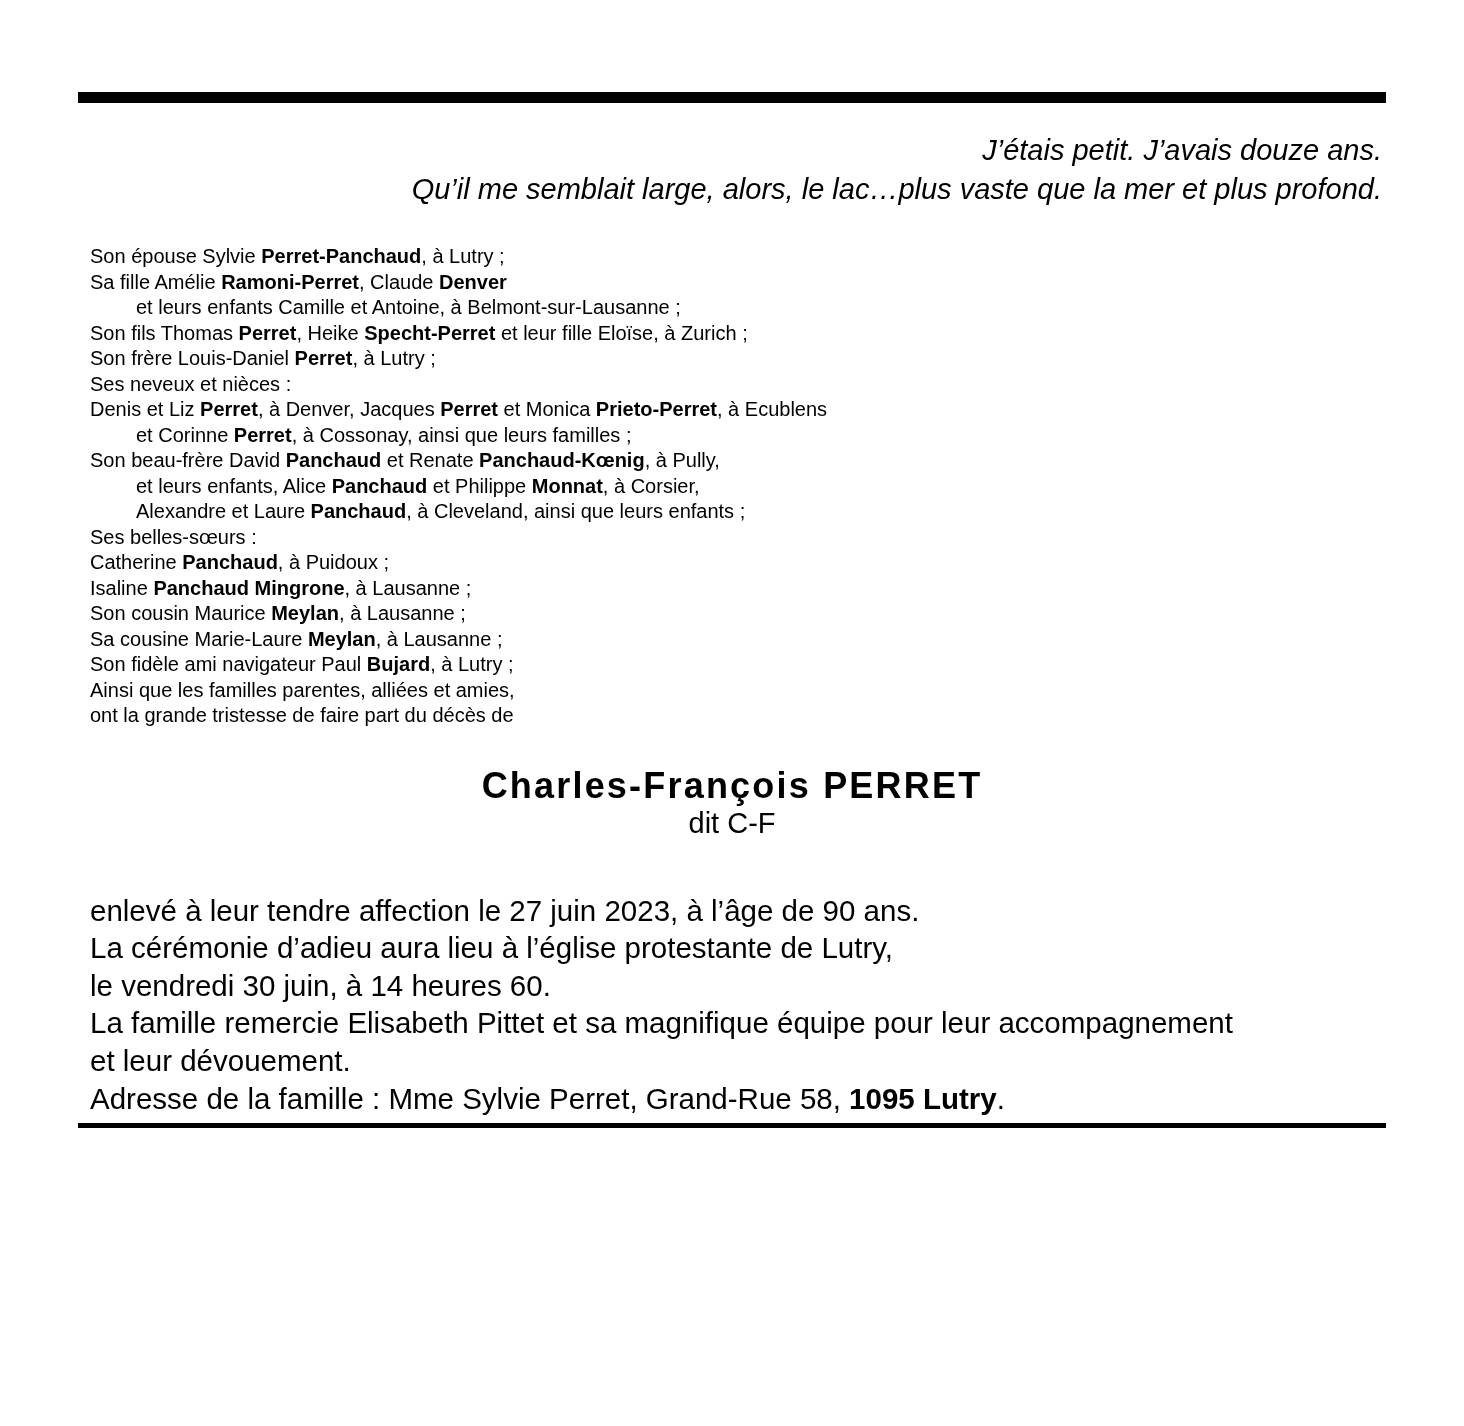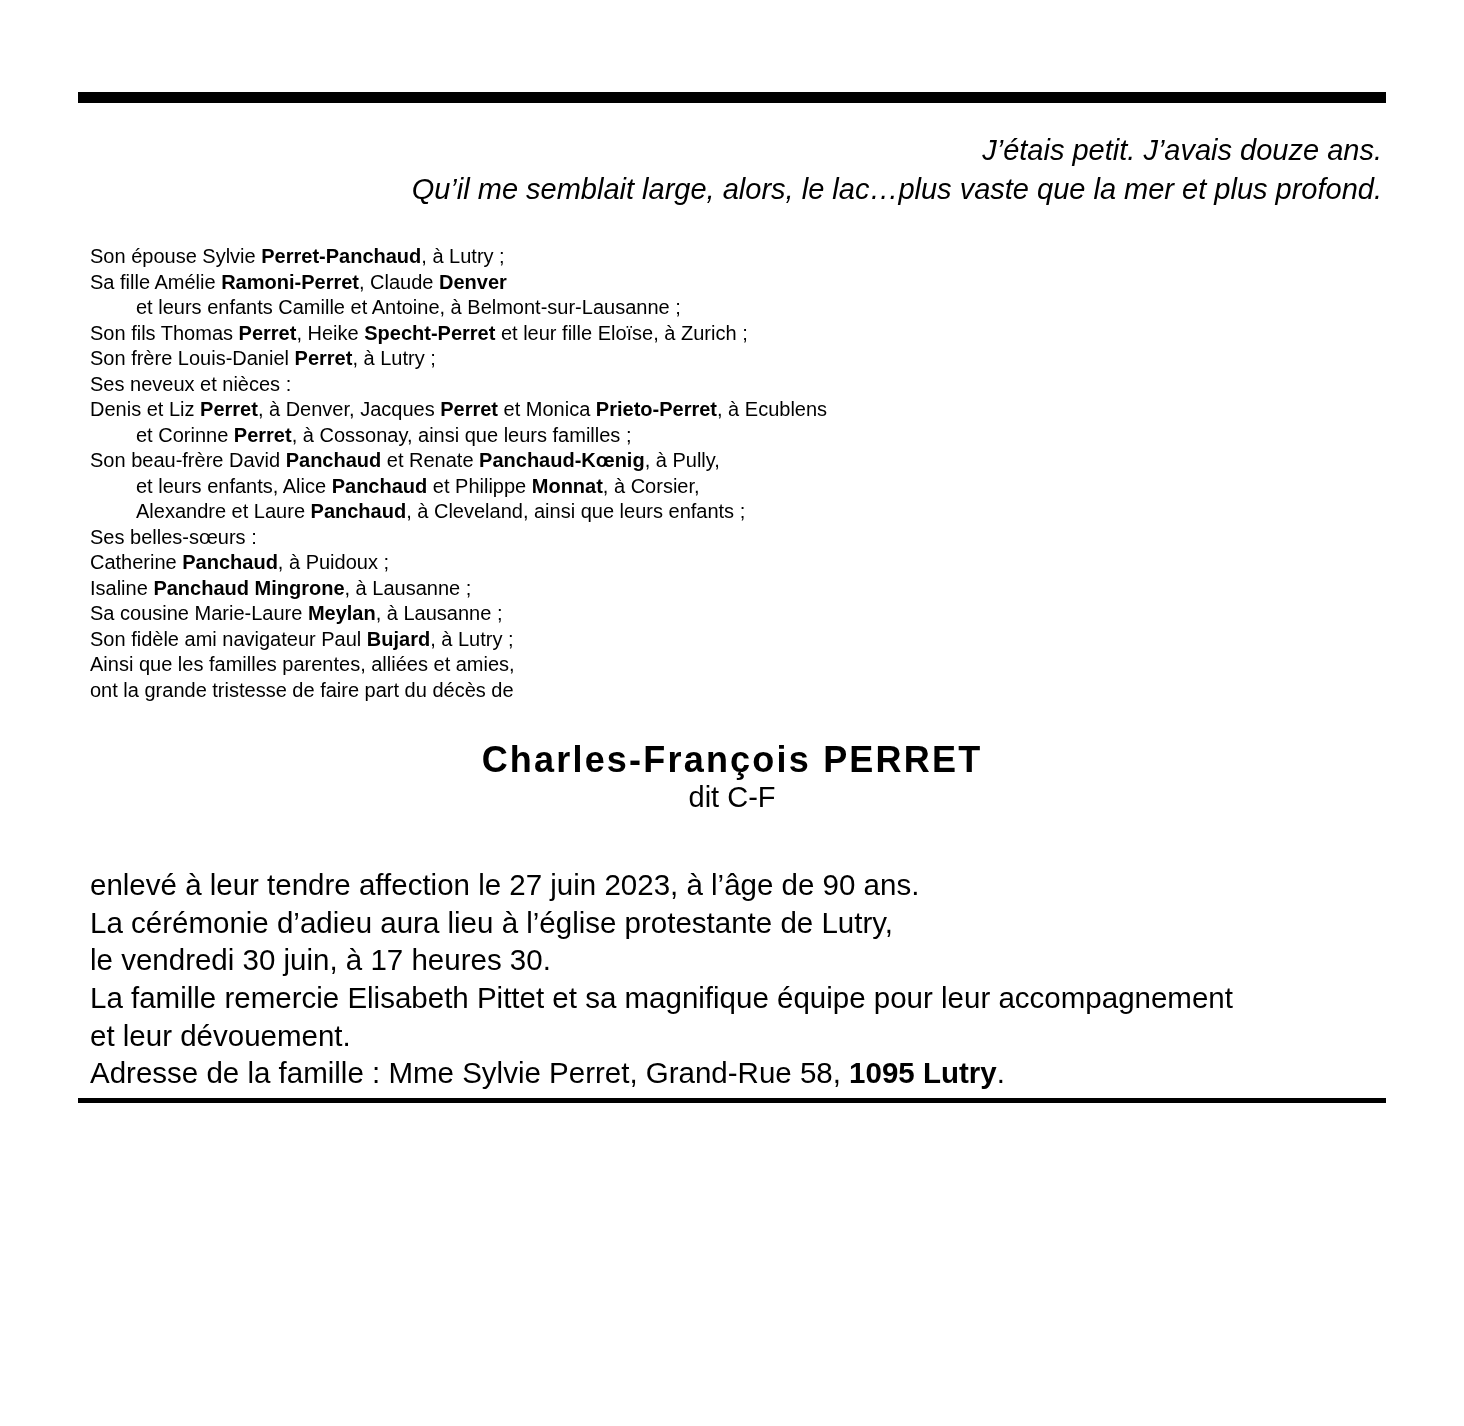--- a/index.html
+++ b/index.html
@@ -103,35 +103,36 @@
       <div class="ln"><span>Son frère Louis-Daniel </span><b>Perret</b><span>, à Lutry ;</span></div>
       <div class="ln"><span>Ses neveux et nièces :</span></div>
       <div class="ln"><span>Denis et Liz </span><b>Perret</b><span>, à Denver, Jacques </span><b>Perret</b><span> et Monica </span><b>Prieto-Perret</b><span>, à Ecublens</span></div>
       <div class="ln ind"><span>et Corinne </span><b>Perret</b><span>, à Cossonay, ainsi que leurs familles ;</span></div>
       <div class="ln"><span>Son beau-frère David </span><b>Panchaud</b><span> et Renate </span><b>Panchaud-Kœnig</b><span>, à Pully,</span></div>
       <div class="ln ind"><span>et leurs enfants, Alice </span><b>Panchaud</b><span> et Philippe </span><b>Monnat</b><span>, à Corsier,</span></div>
       <div class="ln ind"><span>Alexandre et Laure </span><b>Panchaud</b><span>, à Cleveland, ainsi que leurs enfants ;</span></div>
       <div class="ln"><span>Ses belles-sœurs :</span></div>
       <div class="ln"><span>Catherine </span><b>Panchaud</b><span>, à Puidoux ;</span></div>
       <div class="ln"><span>Isaline </span><b>Panchaud Mingrone</b><span>, à Lausanne ;</span></div>
+      <div class="ln"><span>Son cousin Maurice </span><b>Meylan</b><span>, à Lausanne ;</span></div>
       <div class="ln"><span>Sa cousine Marie-Laure </span><b>Meylan</b><span>, à Lausanne ;</span></div>
       <div class="ln"><span>Son fidèle ami navigateur Paul </span><b>Bujard</b><span>, à Lutry ;</span></div>
       <div class="ln"><span>Ainsi que les familles parentes, alliées et amies,</span></div>
       <div class="ln"><span>ont la grande tristesse de faire part du décès de</span></div>
     </div>
 
   <div class="deceased">
     <div class="name">Charles-François PERRET</div>
     <div class="alias">dit C-F</div>
   </div>
 
   <div class="details" id="details-block">
       <div class="ln"><span>enlevé à leur tendre affection le 27 juin 2023, à l’âge de 90 ans.</span></div>
       <div class="ln"><span>La cérémonie d’adieu aura lieu à l’église protestante de Lutry,</span></div>
-      <div class="ln"><span>le vendredi 30 juin, à 17 heures 30.</span></div>
+      <div class="ln"><span>le vendredi 30 juin, à 14 heures 60.</span></div>
       <div class="ln"><span>La famille remercie Elisabeth Pittet et sa magnifique équipe pour leur accompagnement</span></div>
       <div class="ln"><span>et leur dévouement.</span></div>
       <div class="ln"><span>Adresse de la famille : Mme Sylvie Perret, Grand-Rue 58, </span><b>1095 Lutry</b><span>.</span></div>
     </div>
 
   <div class="rule-bottom"></div>
 
 </div>
 
 </body></html>

